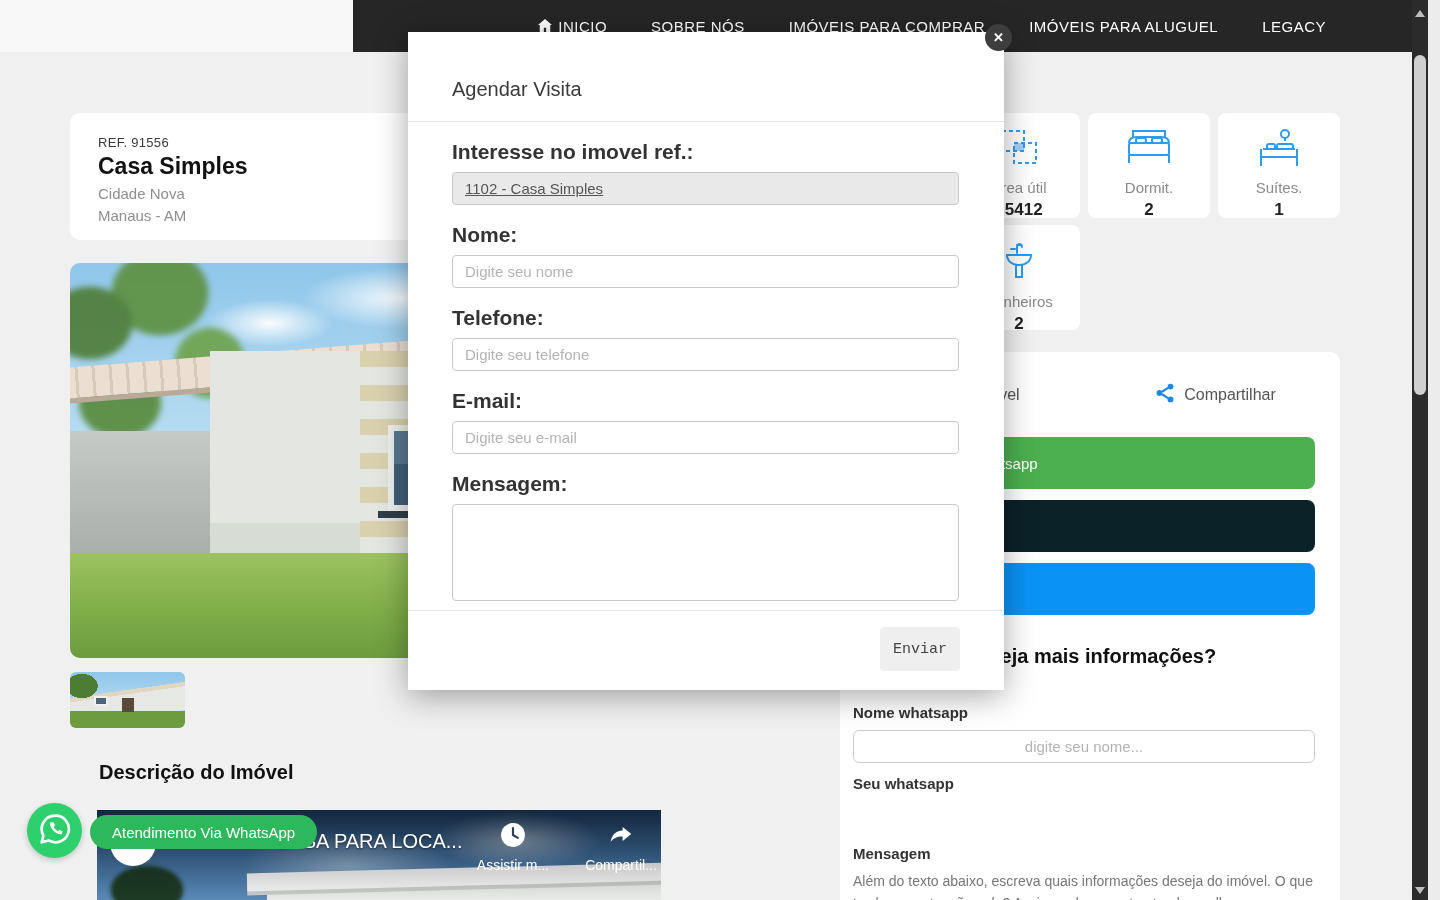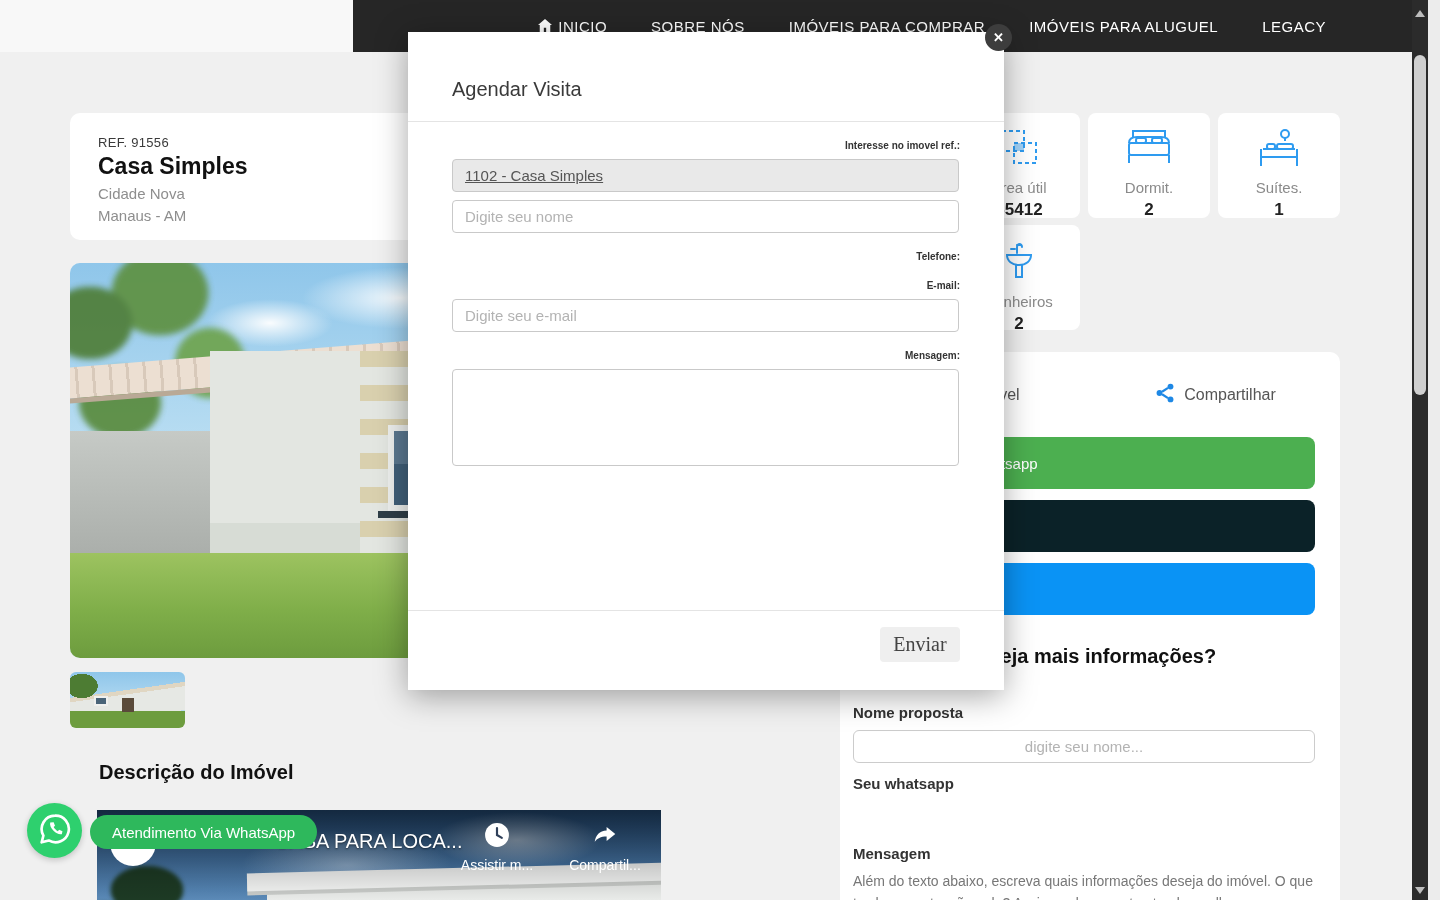--- a/index.html
+++ b/index.html
@@ -91,21 +91,21 @@
     background:
       radial-gradient(60px 40px at 80px 60px,#1d3a24 0 60%,rgba(0,0,0,0) 61%),
       radial-gradient(70px 45px at 40px 100px,#234428 0 60%,rgba(0,0,0,0) 61%),
       radial-gradient(60px 50px at 120px 120px,#1d3a24 0 60%,rgba(0,0,0,0) 61%);
     filter:blur(2px); }
   .v-shade { position:absolute; inset:0; background:linear-gradient(180deg,rgba(0,0,0,.5) 0,rgba(0,0,0,.15) 60px,rgba(0,0,0,0) 90px); }
   .v-avatar { position:absolute; left:13px; top:10px; width:46px; height:46px; border-radius:50%; background:#fff; display:flex; align-items:center; justify-content:center; flex-direction:column; cursor:pointer; }
   .v-avatar span { font-size:7px; font-weight:700; color:#555; letter-spacing:1px; }
   .v-avatar small { font-size:4px; color:#999; letter-spacing:.5px; }
   .v-title { position:absolute; left:178px; top:20px; color:#fff; font-size:20px; font-weight:400; white-space:nowrap; text-shadow:0 1px 2px rgba(0,0,0,.5); cursor:pointer; }
-  .v-action { position:absolute; top:12px; width:80px; text-align:center; color:#fff; font-size:14px; cursor:pointer; }
+  .v-action { position:absolute; top:12px; width:80px; text-align:center; color:#fff; font-size:14px; cursor:pointer;margin-left:16px; }
   .v-action .v-ico { display:block; margin:0 auto 6px; }
   .v-watch { left:360px; } .v-share { left:468px; }
 
   
   .feat-card { position:absolute; width:122px; height:105px; background:#fff; border-radius:8px; text-align:center; padding-top:14px; }
   .feat-label { font-size:15px; color:#8a8a8a; margin-top:6px; }
   .feat-value { font-size:17px; font-weight:700; color:#222; margin-top:4px; }
 
   
   .panel { position:absolute; left:840px; top:352px; width:500px; height:660px; background:#fff; border-radius:10px; }
@@ -118,26 +118,26 @@
   .inq-heading { position:absolute; left:0; top:293px; width:100%; text-align:center; font-size:20px; font-weight:800; color:#111; }
   .inq-label { position:absolute; left:13px; font-size:15px; font-weight:600; color:#333; }
   .inq-input { position:absolute; left:13px; width:462px; height:33px; border:1px solid #ccc; border-radius:6px; padding:0 12px; font-size:15px; font-family:inherit; color:#333; background:#fff; }
   .inq-hint { position:absolute; left:13px; top:519px; width:462px; font-size:14px; color:#777; line-height:1.55; }
   input::placeholder, textarea::placeholder { color:#b3b3b3; opacity:1; }
 
   
   .modal { position:absolute; left:408px; top:32px; width:596px; height:658px; background:#fff; box-shadow:0 6px 30px rgba(0,0,0,.35); z-index:50; padding:46px 44px 0 44px; }
   .modal-title { font-size:20px; font-weight:500; color:#3a3a3a; }
   .modal-divider { height:1px; background:#e4e4e4; margin:20px -44px 0 -44px; }
-  .m-label { font-size:10px; font-weight:600; color:#333; margin-top:18px;text-align:right; }
+  .m-label { font-size:21px; font-weight:600; color:#333; margin-top:18px; }
   .m-input { width:507px; height:33px; border:1px solid #c9c9c9; border-radius:4px; padding:0 12px; font-size:15px; font-family:inherit; color:#555; margin-top:8px; display:block; background:#fff; }
   .m-input.disabled { background:#e9e9e9;text-decoration:underline; }
   .m-textarea { width:507px; height:97px; border:1px solid #c9c9c9; border-radius:4px; margin-top:8px; resize:none; font-family:inherit; font-size:15px; padding:8px 12px; display:block; }
   .modal-footer { position:absolute; left:0; bottom:0; width:100%; height:80px; border-top:1px solid #e4e4e4; }
-  .btn-send { position:absolute; right:44px; top:16px; width:80px; height:35px; background:#efefef; border:none; border-radius:4px; font-size:20px; color:#444; font-family:Liberation Serif, serif; cursor:pointer; }
+  .btn-send { position:absolute; right:44px; top:16px; width:80px; height:44px; background:#efefef; border:none; border-radius:4px; font-size:15px; color:#444; font-family:Liberation Mono, monospace; cursor:pointer; }
   .close-btn { position:absolute; left:985px; top:24px; width:27px; height:27px; border-radius:50%; background:#3d3d3d; color:#fff; border:none; z-index:55; font-size:13px; font-weight:700; display:flex; align-items:center; justify-content:center; cursor:pointer; font-family:inherit; }
 
   
   .wa-circle { position:absolute; left:27px; top:803px; width:55px; height:55px; border-radius:50%; background:#2ed06e; z-index:58; display:flex; align-items:center; justify-content:center; cursor:pointer; box-shadow:0 2px 6px rgba(0,0,0,.2); }
   .wa-pill { position:absolute; left:90px; top:815px; height:34px; padding:6px 22px; border-radius:17px; background:#2eb85c; z-index:57; display:flex; align-items:center; color:#fff; font-size:15px; cursor:pointer; white-space:nowrap; }
 </style>
 </head>
 <body>
 
 <div class="page">
@@ -312,34 +312,36 @@
             </svg>
         </span>
         <span>Compartilhar</span>
       </div>
     </div>
     <button class="btn btn-wa">Chamar no whatsapp</button>
     <button class="btn btn-visit">Agendar visita</button>
     <button class="btn btn-prop">Fazer proposta</button>
 
     <div class="inq-heading">Deseja mais informações?</div>
-    <div class="inq-label" style="top:352px;">Nome proposta</div>
+    <div class="inq-label" style="top:352px;">Nome whatsapp</div>
     <input class="inq-input" style="top: 378px; text-align: center;" placeholder="digite seu nome...">
     <div class="inq-label" style="top:423px;">Seu whatsapp</div>
     <div class="inq-label" style="top:493px;">Mensagem</div>
     <div class="inq-hint">Além do texto abaixo, escreva quais informações deseja do imóvel. O que te chamou atenção nele? Assim poderemos te atender melhor.</div>
   </div>
 
   <div class="modal">
     <div class="modal-title">Agendar Visita</div>
     <div class="modal-divider"></div>
     <div class="m-label">Interesse no imovel ref.:</div>
     <input class="m-input disabled" readonly="" value="1102 - Casa Simples" style="">
+    <div class="m-label">Nome:</div>
     <input class="m-input" placeholder="Digite seu nome" style="">
     <div class="m-label">Telefone:</div>
+    <input class="m-input" placeholder="Digite seu telefone" style="">
     <div class="m-label">E-mail:</div>
     <input class="m-input" placeholder="Digite seu e-mail" style="">
     <div class="m-label">Mensagem:</div>
     <textarea class="m-textarea" style=""></textarea>
     <div class="modal-footer">
       <button class="btn-send">Enviar</button>
     </div>
   </div>
   <button class="close-btn">
     <span>✕</span>

